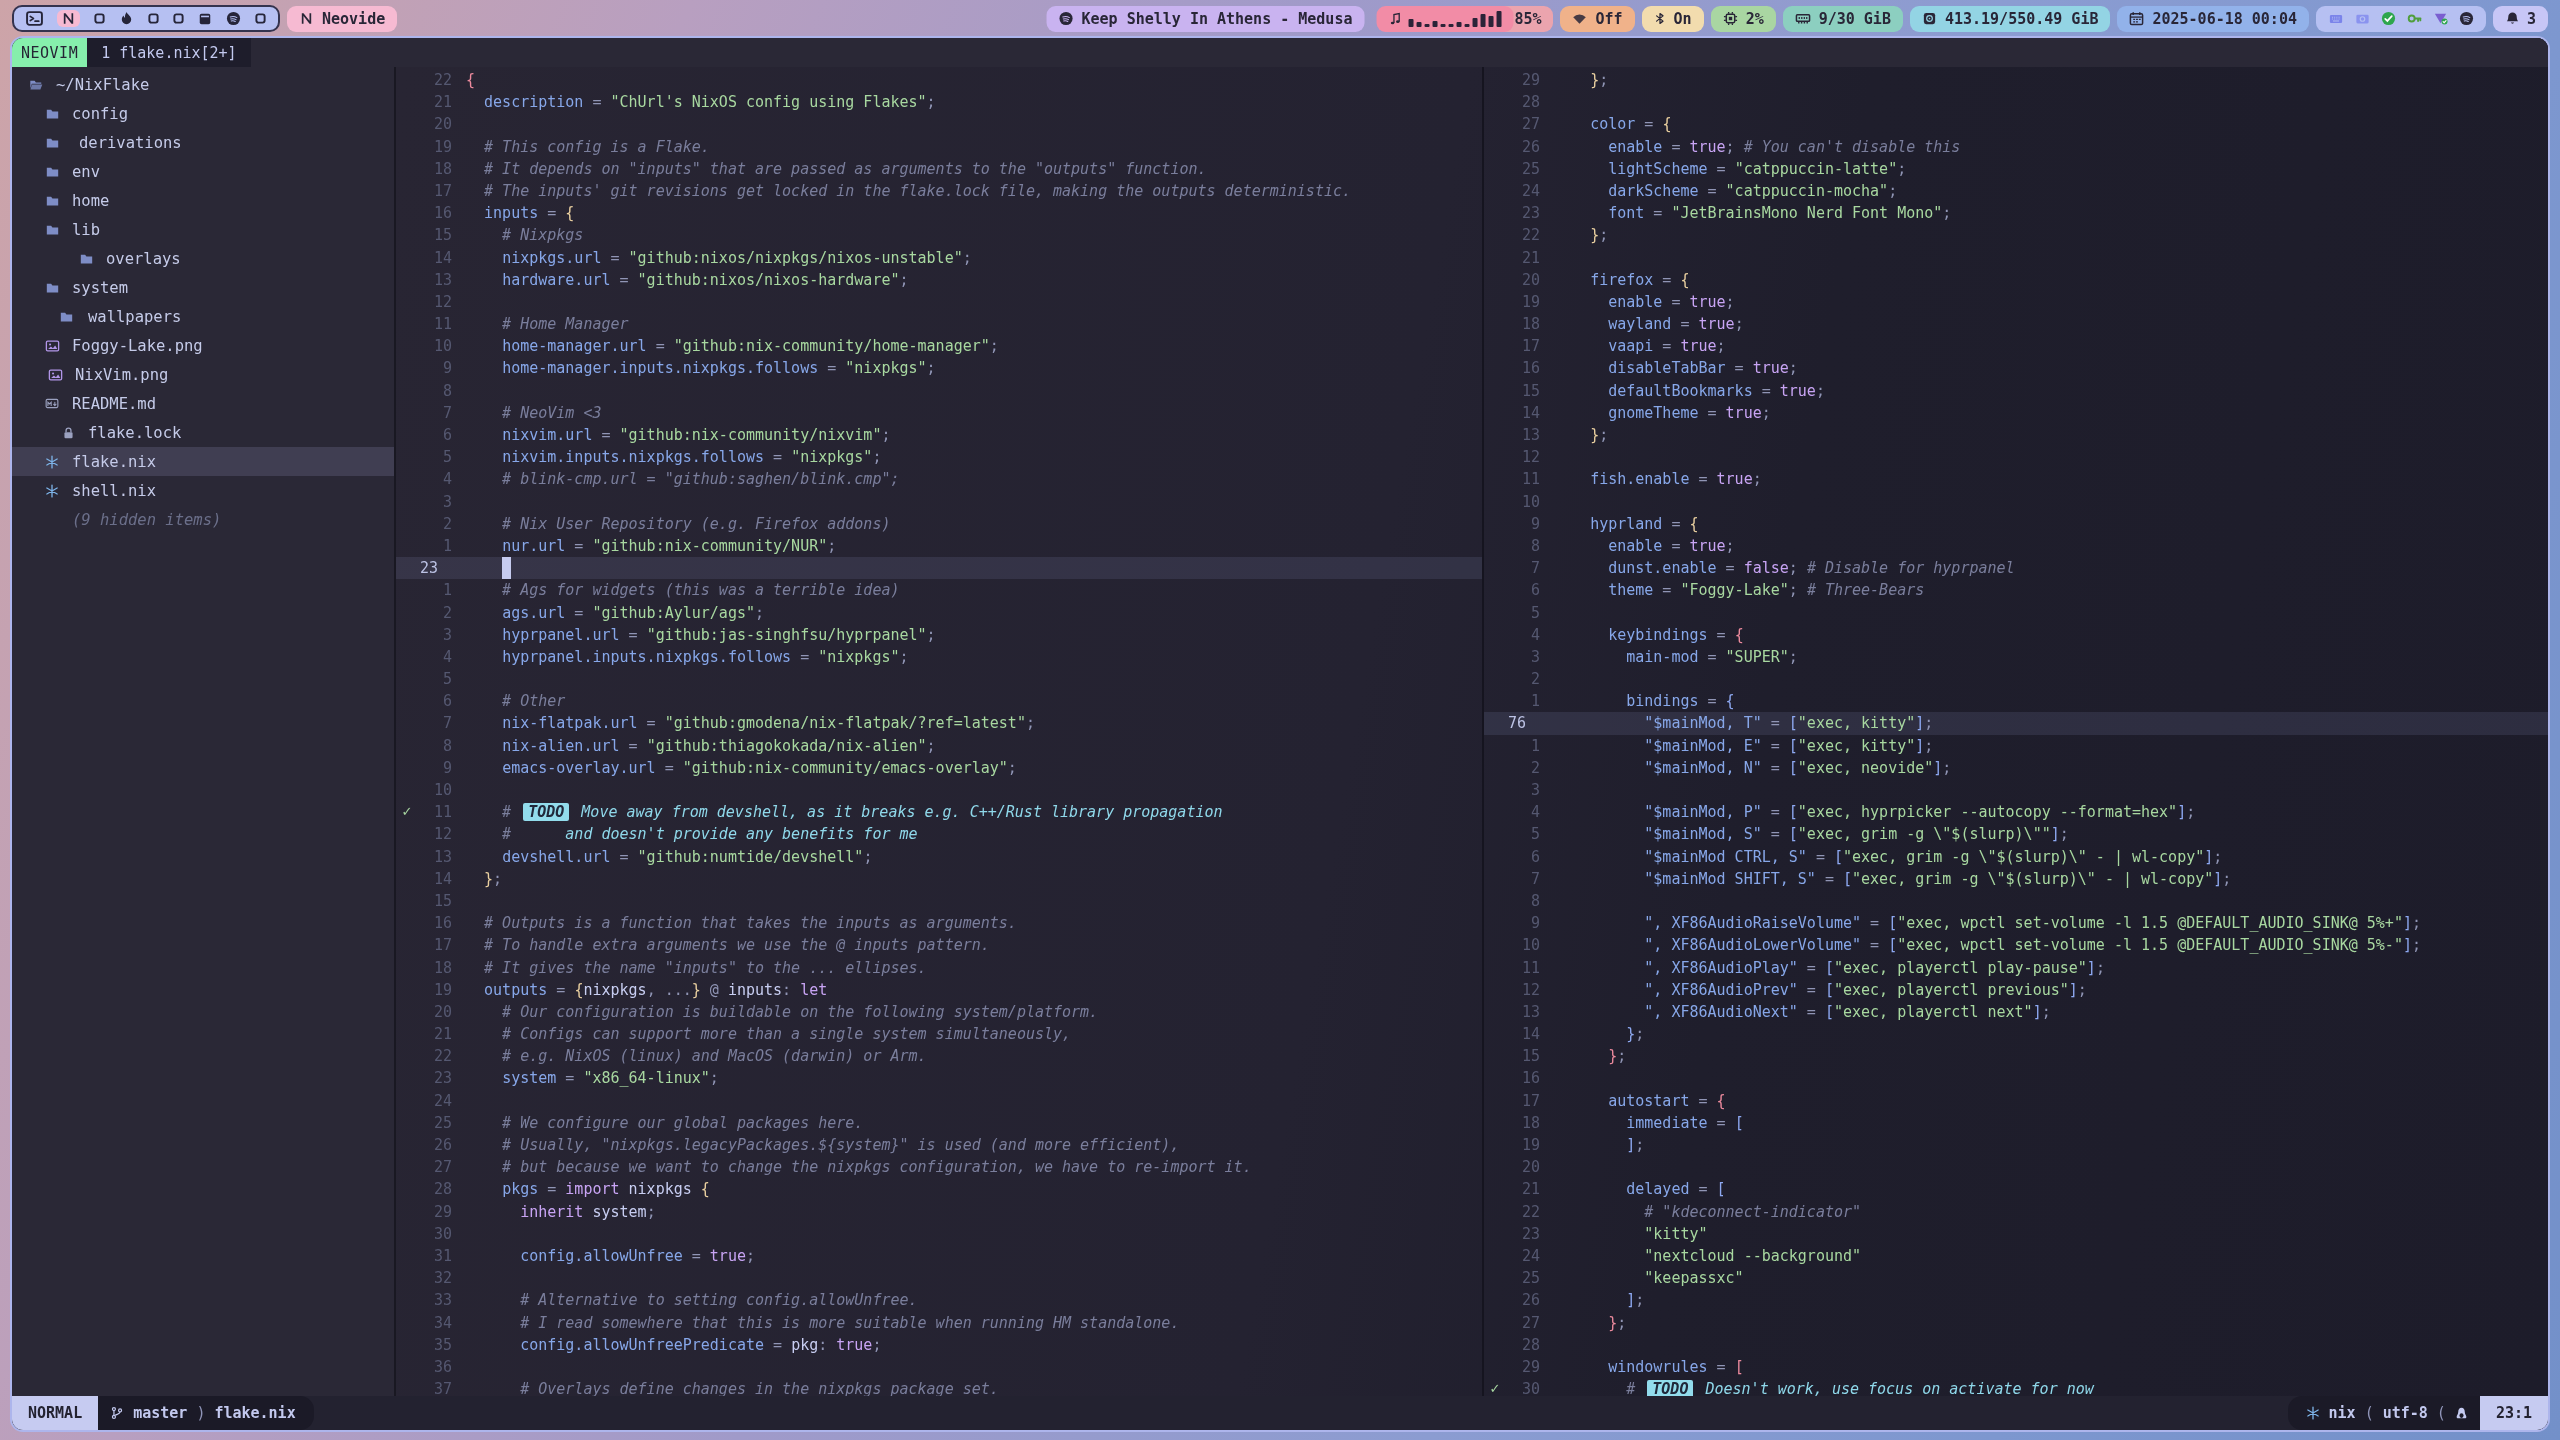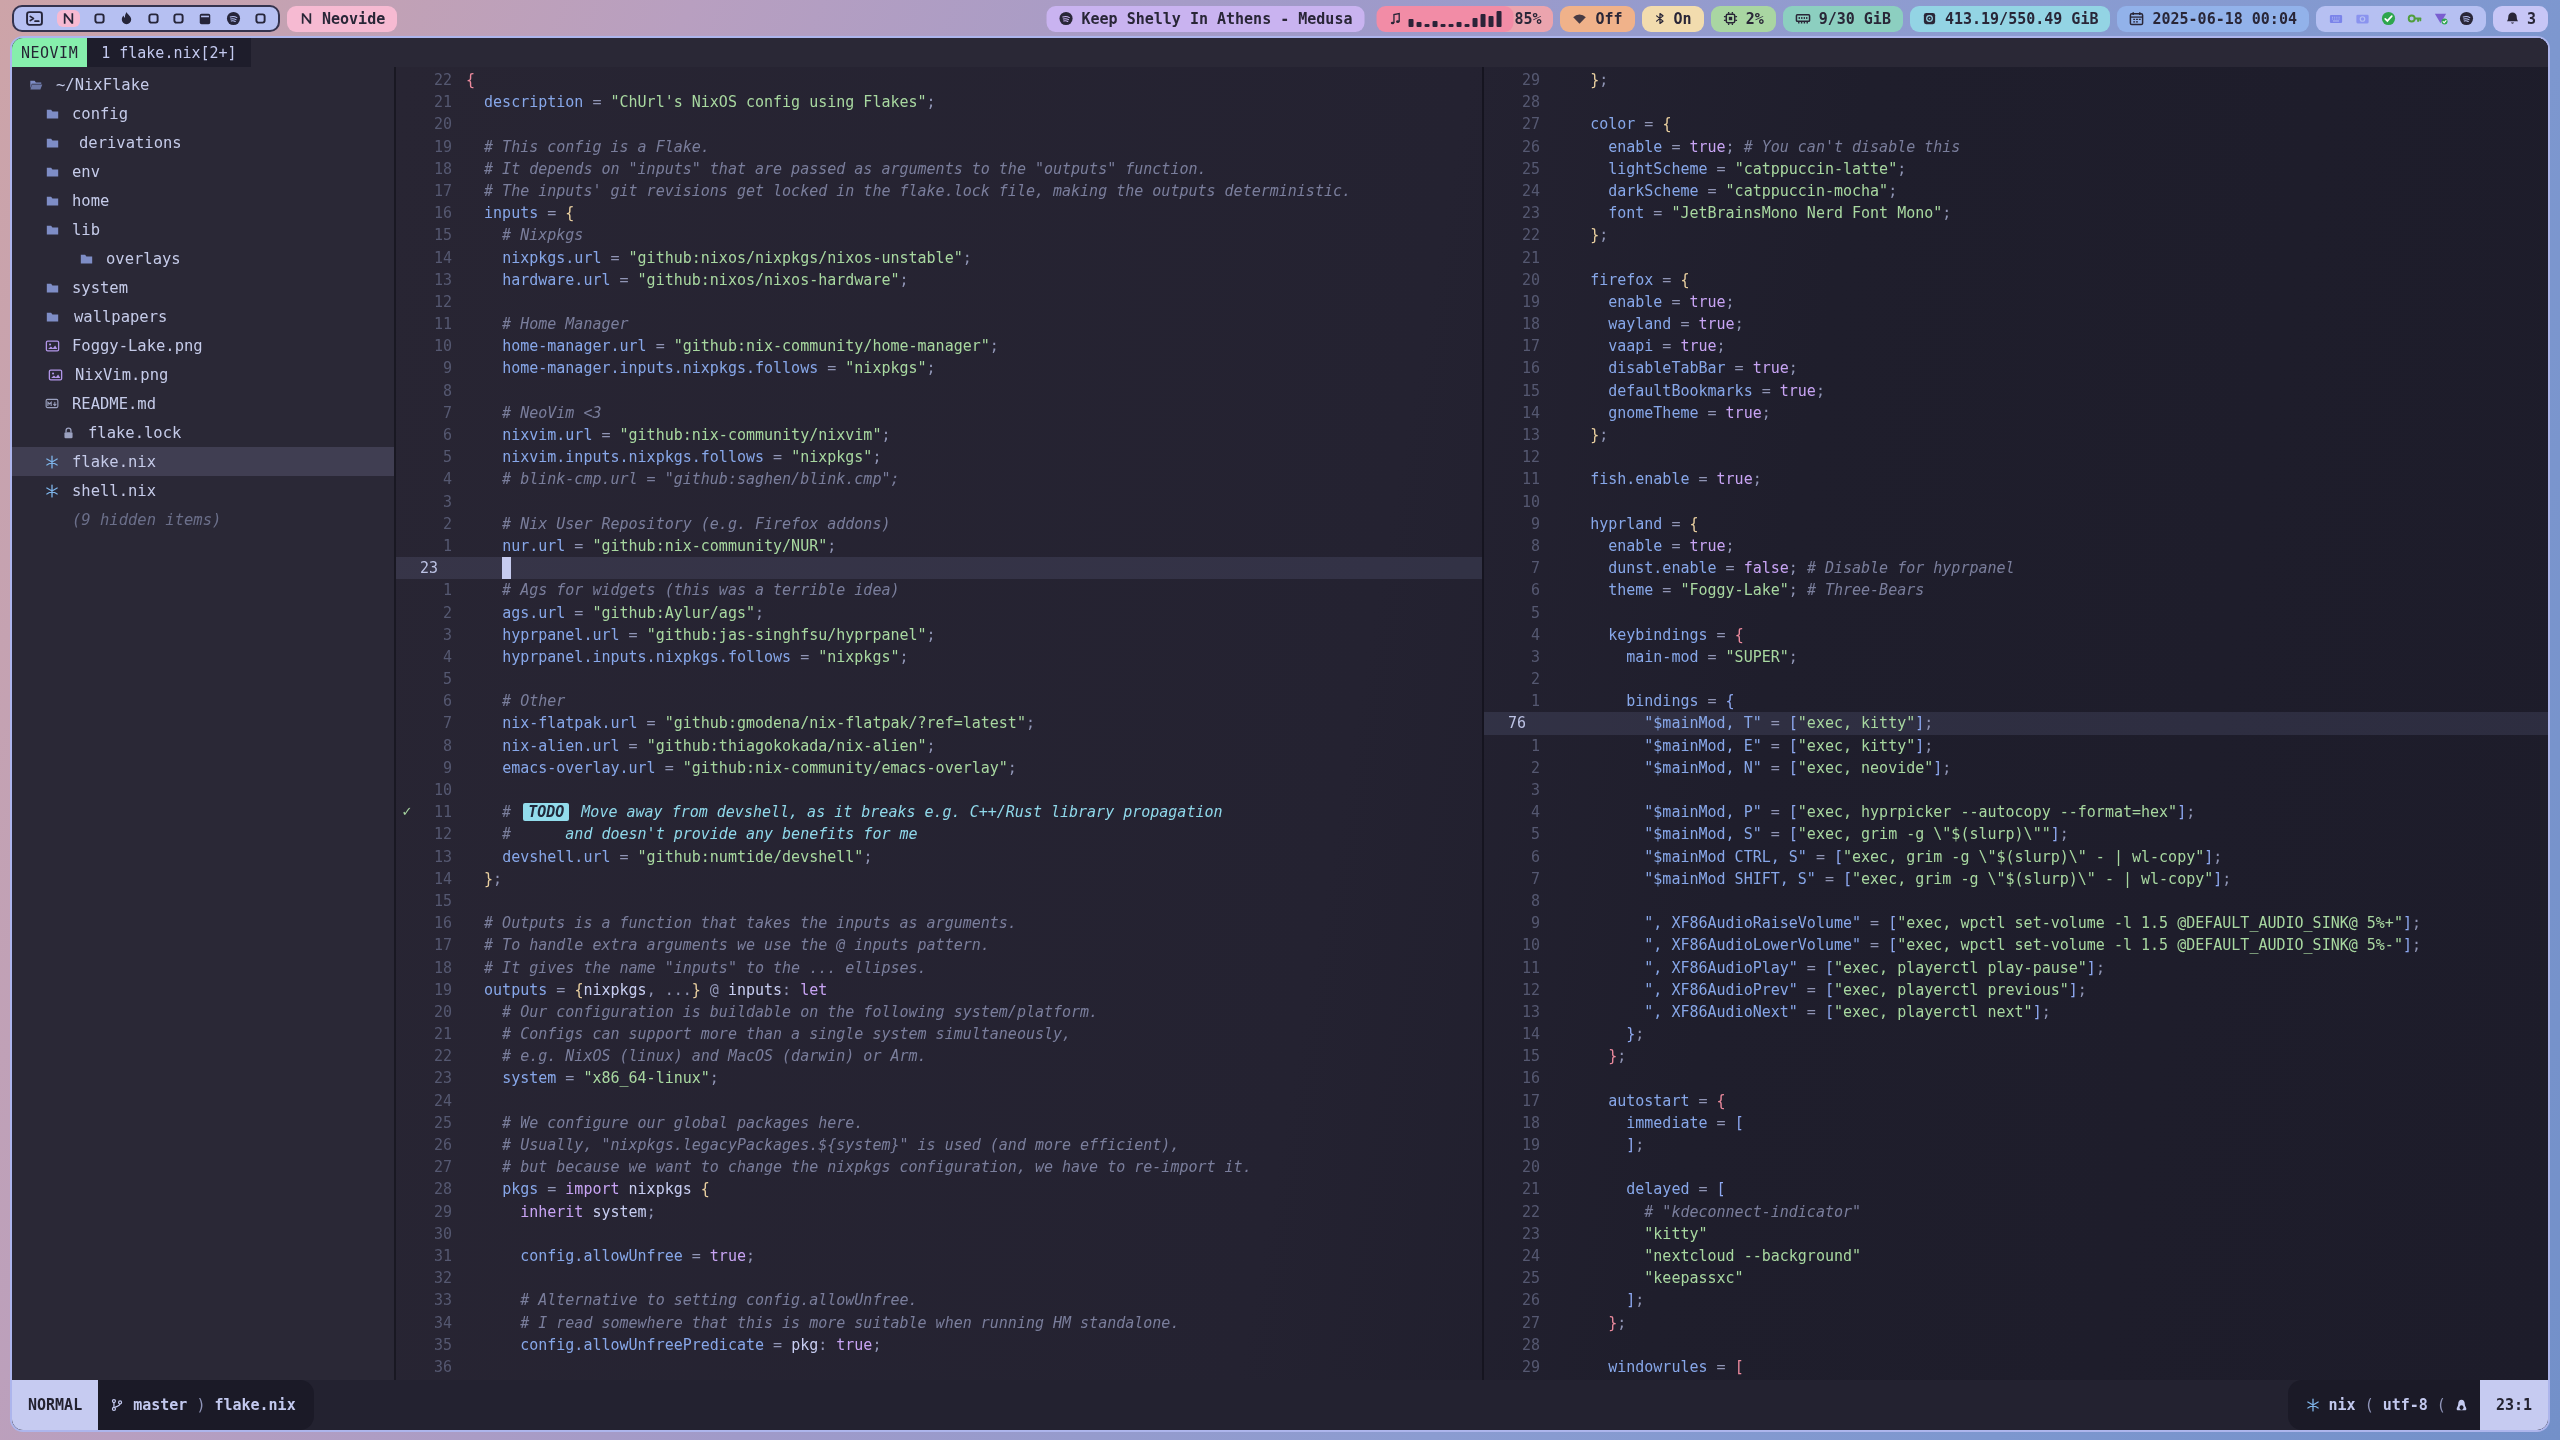--- a/index.html
+++ b/index.html
@@ -65,21 +65,21 @@
   .tok.kw,.tok.lit{color:#c8a4f4}
   .tok.p{color:#9095b5}
   .tok.w{color:#c8cef2}
   .tok.b1{color:#ec8a9d}
   .tok.b2{color:#ead0a0}
   .tok.b3{color:#8ea9f2}
   .tok.todo{background:#92dcec;color:#20283a;font-weight:700;font-style:italic;border-radius:2px;padding:0 5px;margin:0 3px}
   .tok.cursor{display:inline-block;width:9px;height:22.2px;background:#c6cbef;vertical-align:top}
 
   .statusline{flex:0 0 29px;background:#232230;display:flex;align-items:stretch;font-size:15px;font-weight:700;color:#c3c9ef}
-  .mode{background:#c6cbf1;color:#232230;display:flex;align-items:center;padding:16px 16px}
+  .mode{background:#c6cbf1;color:#232230;display:flex;align-items:center;padding:8px 16px}
   .lseg{background:#1b1a27;display:flex;align-items:center;gap:9px;padding:0 18px 0 12px;border-radius:0 14px 14px 0}
   .sl-fill{flex:1}
   .rseg{background:#1b1a27;display:flex;align-items:center;gap:9px;padding:0 12px 0 18px;border-radius:14px 0 0 14px}
   .pos{background:#c6cbf1;color:#232230;display:flex;align-items:center;padding:0 16px}
   .sep-paren{color:#8f94b8;font-weight:400}
   .nix-ic{color:#7db3e8}
 </style>
 </head>
 <body>
 
@@ -330,21 +330,21 @@
               </svg></span><span>home</span></div>
           <div class="titem" style="padding-left: 30px;"><span class="ti folder"><svg viewBox="0 0 16 16" width="15" height="14">
                 <path d="M1.5 3h4.9l1.5 2h6.6v8H1.5z" fill="currentColor"></path>
               </svg></span><span>lib</span></div>
           <div class="titem" style="padding-left: 30px; margin-left: 34px;"><span class="ti folder"><svg viewBox="0 0 16 16" width="15" height="14">
                 <path d="M1.5 3h4.9l1.5 2h6.6v8H1.5z" fill="currentColor"></path>
               </svg></span><span>overlays</span></div>
           <div class="titem" style="padding-left: 30px;"><span class="ti folder"><svg viewBox="0 0 16 16" width="15" height="14">
                 <path d="M1.5 3h4.9l1.5 2h6.6v8H1.5z" fill="currentColor"></path>
               </svg></span><span>system</span></div>
-          <div class="titem" style="padding-left: 30px; gap: 12px;"><span class="ti folder"><svg viewBox="0 0 16 16" width="15" height="14">
+          <div class="titem" style="padding-left: 44px; gap: 12px;"><span class="ti folder"><svg viewBox="0 0 16 16" width="15" height="14">
                 <path d="M1.5 3h4.9l1.5 2h6.6v8H1.5z" fill="currentColor"></path>
               </svg></span><span>wallpapers</span></div>
           <div class="titem" style="padding-left: 30px;"><span class="ti image"><svg viewBox="0 0 16 16" width="15" height="14">
                 <rect x="1" y="2.5" width="14" height="11" rx="1.5" fill="none" stroke="currentColor" stroke-width="1.5"></rect>
                 <circle cx="5.2" cy="6.2" r="1.2" fill="currentColor"></circle>
                 <path d="M3 11.5l3.2-3 2.3 2 2.5-3.1 2.5 4.1z" fill="currentColor"></path>
               </svg></span><span>Foggy-Lake.png</span></div>
           <div class="titem" style="padding-left: 22px; margin-left: 11px;"><span class="ti image"><svg viewBox="0 0 16 16" width="15" height="14">
                 <rect x="1" y="2.5" width="14" height="11" rx="1.5" fill="none" stroke="currentColor" stroke-width="1.5"></rect>
                 <circle cx="5.2" cy="6.2" r="1.2" fill="currentColor"></circle>

